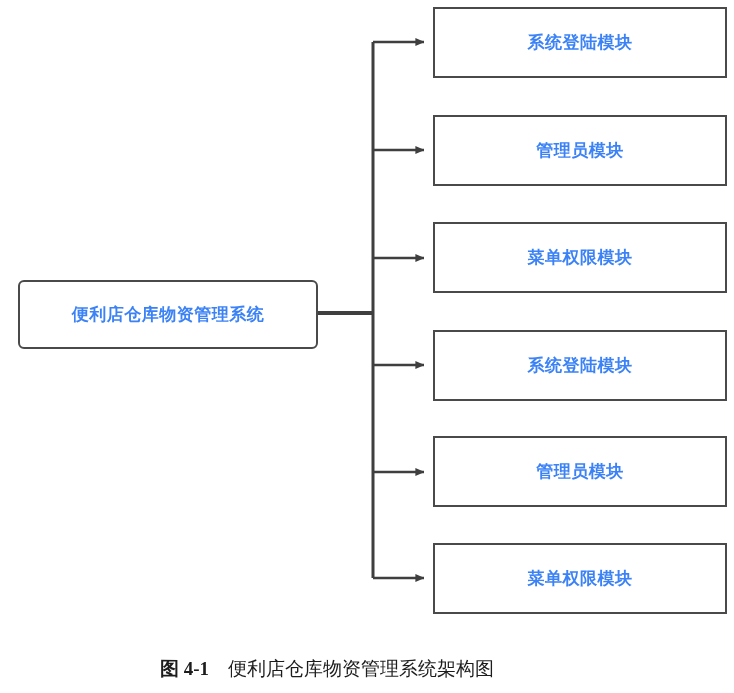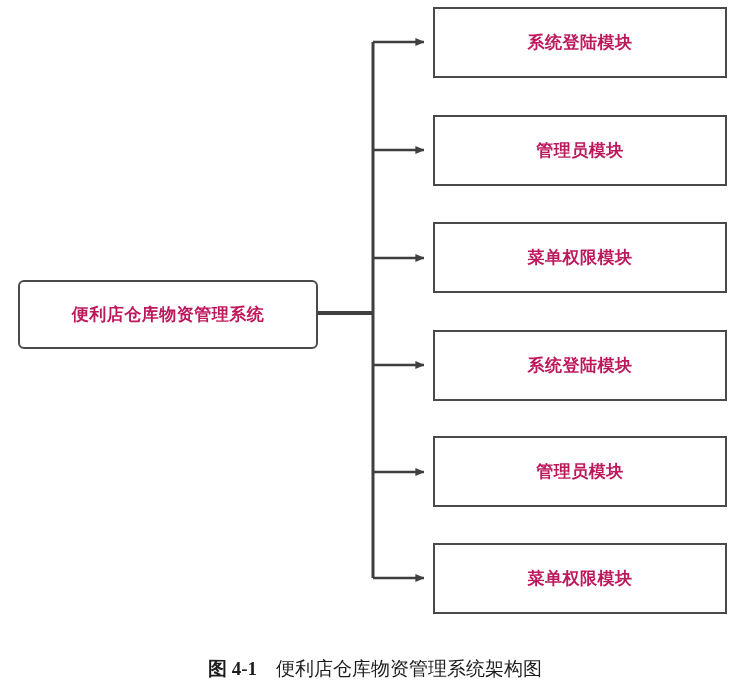--- a/index.html
+++ b/index.html
@@ -20,21 +20,21 @@
     height: 693px;
   }
   .node-box {
     position: absolute;
     box-sizing: border-box;
     border: 2px solid #4a4a4a;
     background: #ffffff;
     display: flex;
     align-items: center;
     justify-content: center;
-    color: #be185d;
+    color: #3b82f6;
     font-weight: bold;
     letter-spacing: 0.5px;
   }
   .root-node {
     left: 18px;
     top: 280px;
     width: 300px;
     height: 69px;
     font-size: 17px;
     border-radius: 6px;
@@ -64,21 +64,20 @@
   #figure-caption {
     position: absolute;
     left: 0;
     top: 656px;
     width: 654px;
     text-align: center;
     font-family: "Liberation Serif", "DejaVu Serif", serif;
     font-size: 19px;
     color: #1c1c1c;
     white-space: pre;
-    padding-left: 48px;
   }
   #figure-caption .cap-num {
     font-weight: bold;
   }
   #watermark {
     position: absolute;
     left: 492px;
     top: 659px;
     font-family: "Liberation Sans", "DejaVu Sans", sans-serif;
     font-size: 21px;

